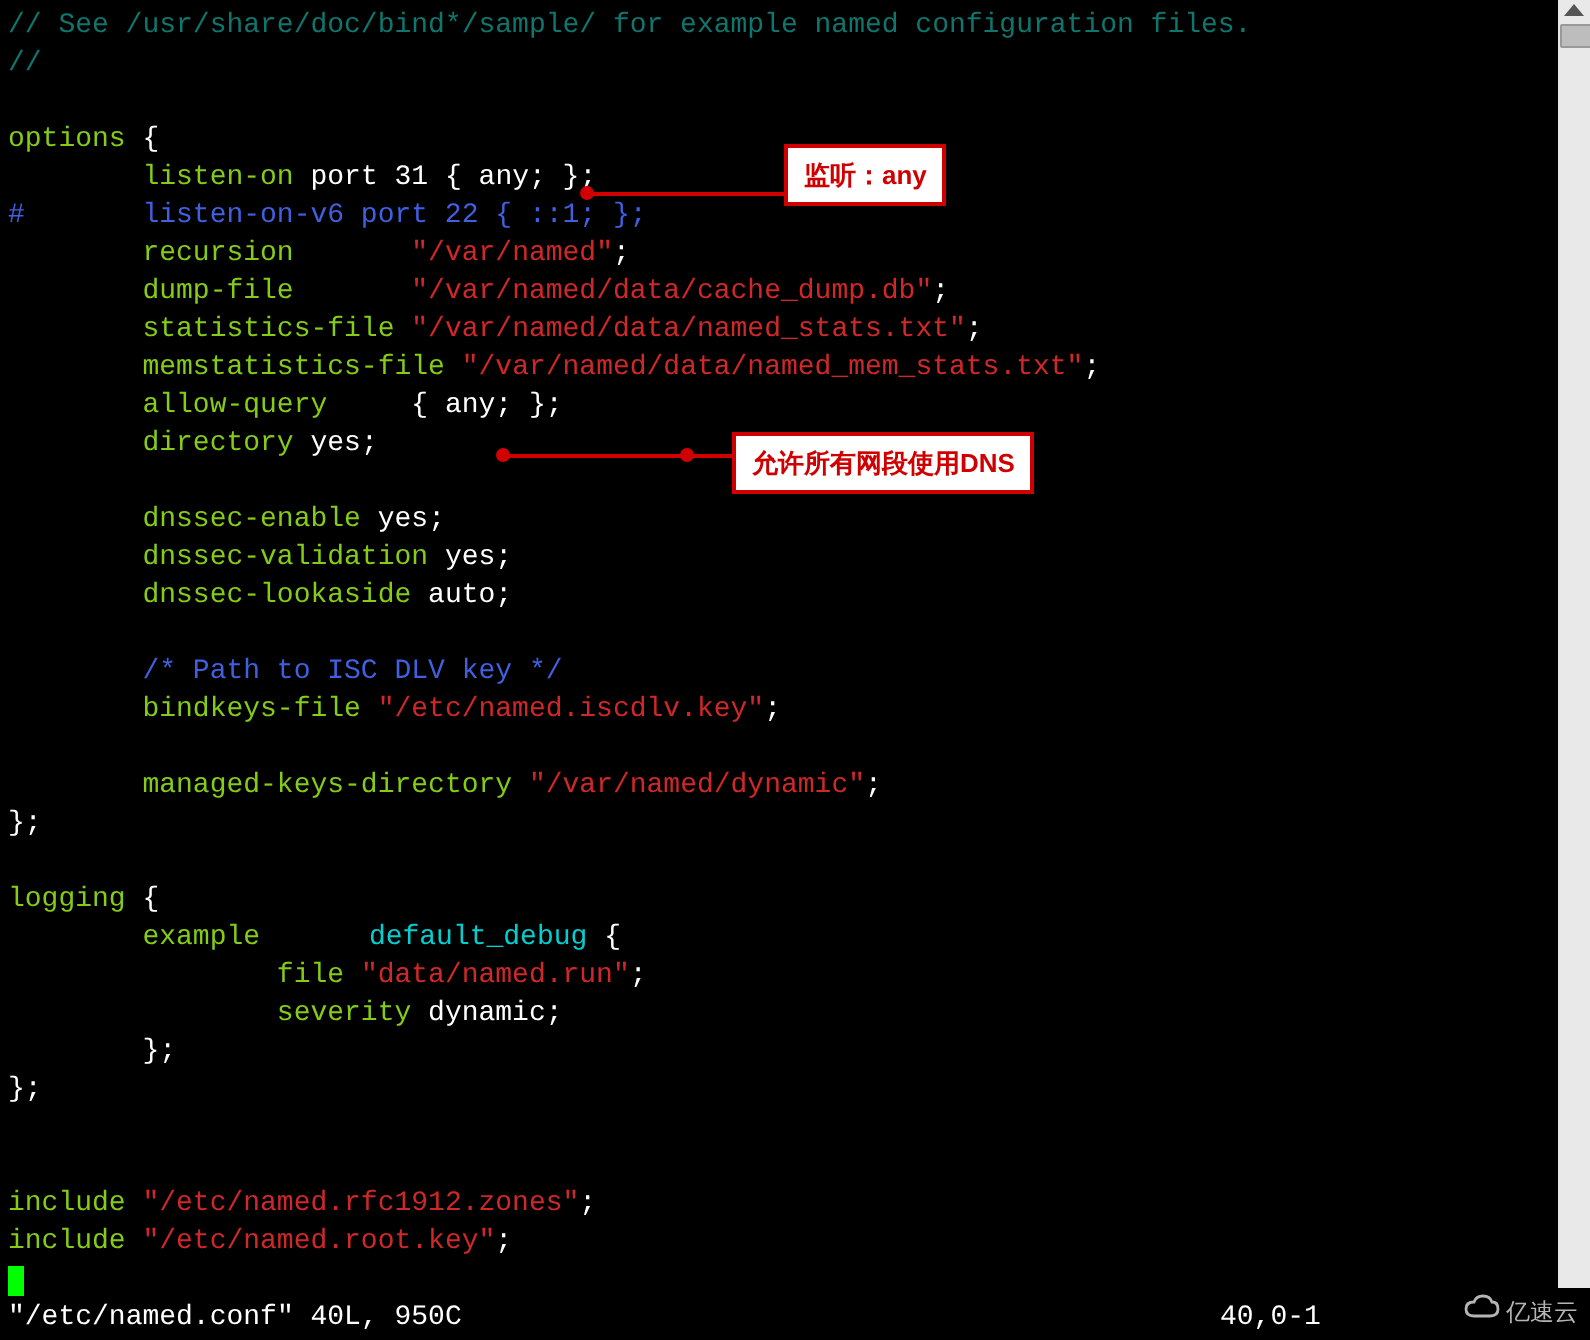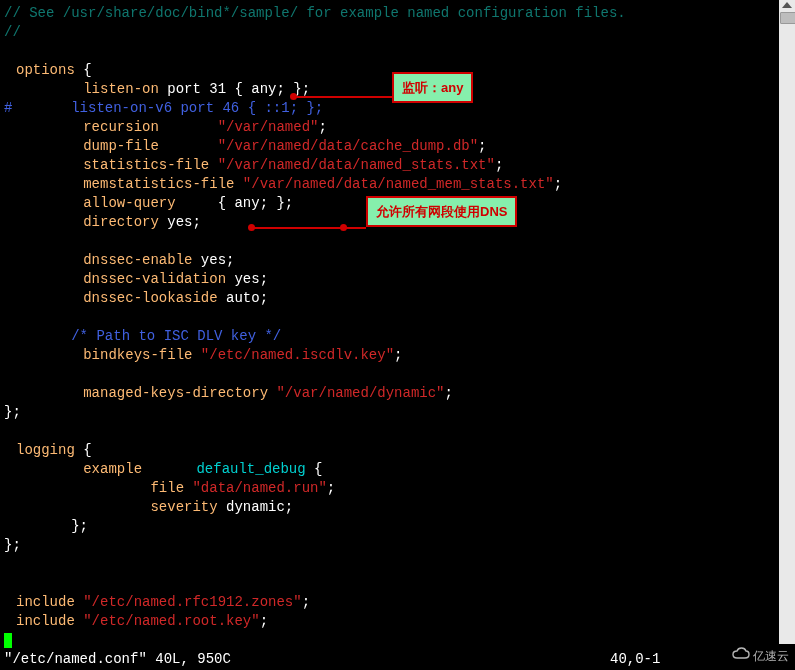--- a/index.html
+++ b/index.html
@@ -61,38 +61,38 @@
     background: #000;
     color: #fff;
     padding-left: 4px;
     box-sizing: border-box;
     line-height: 22px;
   }
   .statusbar .pos { position: absolute; left: 610px; }
 
   .c-white  { color: #ffffff; }
   .c-blue   { color: #0f766e; }
-  .c-yellow { color: #fdba74; margin-left: 12px; }
+  .c-yellow { color: #84cc16; }
   .c-cyan   { color: #00d0d0; margin-left: 46px; }
   .c-red    { color: #d02828; }
   .c-commentblue { color: #4060e0; }
 
   .cursor {
     display: inline-block;
     width: 8px;
     height: 15px;
     background: #00ff00;
     vertical-align: text-bottom;
   }
 
   
   .annot {
     position: absolute;
     border: 2px solid #d00000;
-    background: #86efac;
+    background: #ffffff;
     color: #d00000;
     font-family: Arial, sans-serif;
     font-size: 13px;
     font-weight: bold;
     padding: 4px 8px;
     white-space: nowrap;
   }
   .annot-dot {
     position: absolute;
     width: 7px;
@@ -119,21 +119,21 @@
   .watermark svg { margin-right: 2px; }
 </style>
 </head>
 <body>
 
 <div class="editor"><span class="c-blue">// See /usr/share/doc/bind*/sample/ for example named configuration files.</span>
 <span class="c-blue">//</span>
 
 <span class="c-yellow">options</span> <span class="c-white">{</span>
         <span class="c-yellow">listen-on</span> <span class="c-white">port</span> <span class="c-white">31</span> <span class="c-white">{ any; };</span>
-<span class="c-commentblue">#       listen-on-v6 port 46 { ::1; };</span>
+<span class="c-commentblue">#       listen-on-v6 port 22 { ::1; };</span>
         <span class="c-yellow">recursion</span>       <span class="c-red">"/var/named"</span><span class="c-white">;</span>
         <span class="c-yellow">dump-file</span>       <span class="c-red">"/var/named/data/cache_dump.db"</span><span class="c-white">;</span>
         <span class="c-yellow">statistics-file</span> <span class="c-red">"/var/named/data/named_stats.txt"</span><span class="c-white">;</span>
         <span class="c-yellow">memstatistics-file</span> <span class="c-red">"/var/named/data/named_mem_stats.txt"</span><span class="c-white">;</span>
         <span class="c-yellow">allow-query</span>     <span class="c-white">{ any; };</span>
         <span class="c-yellow">directory</span> <span class="c-white">yes</span><span class="c-white">;</span>
 
         <span class="c-yellow">dnssec-enable</span> <span class="c-white">yes</span><span class="c-white">;</span>
         <span class="c-yellow">dnssec-validation</span> <span class="c-white">yes</span><span class="c-white">;</span>
         <span class="c-yellow">dnssec-lookaside</span> <span class="c-white">auto</span><span class="c-white">;</span>
@@ -166,20 +166,20 @@
   <span class="pos c-white">40,0-1</span>
 </div>
 
 <div class="annot-dot" style="left:290px; top:93px;"></div>
 <div class="annot-line" style="left:295px; top:96px; width:97px;"></div>
 <div class="annot" style="left:392px; top:72px;">监听：any</div>
 
 <div class="annot-dot" style="left:248px; top:224px;"></div>
 <div class="annot-line" style="left:253px; top:227px; width:113px;"></div>
 <div class="annot-dot" style="left:340px; top:224px;"></div>
-<div class="annot" style="left:366px; top:196px;">允许所有网段使用DNS</div>
+<div class="annot" style="left:366px; top:216px;">允许所有网段使用DNS</div>
 
 <div class="watermark">
   <svg width="20" height="14" viewBox="0 0 20 14">
     <path d="M6 11 Q2 11 2 7.5 Q2 4 6 4 Q7 1 10.5 1 Q14 1 15 4 Q18 4 18 7.5 Q18 11 14 11 Z" fill="none" stroke="#b5b5b5" stroke-width="1.4"></path>
   </svg>
   <span>亿速云</span>
 </div>
 
 </body></html>

